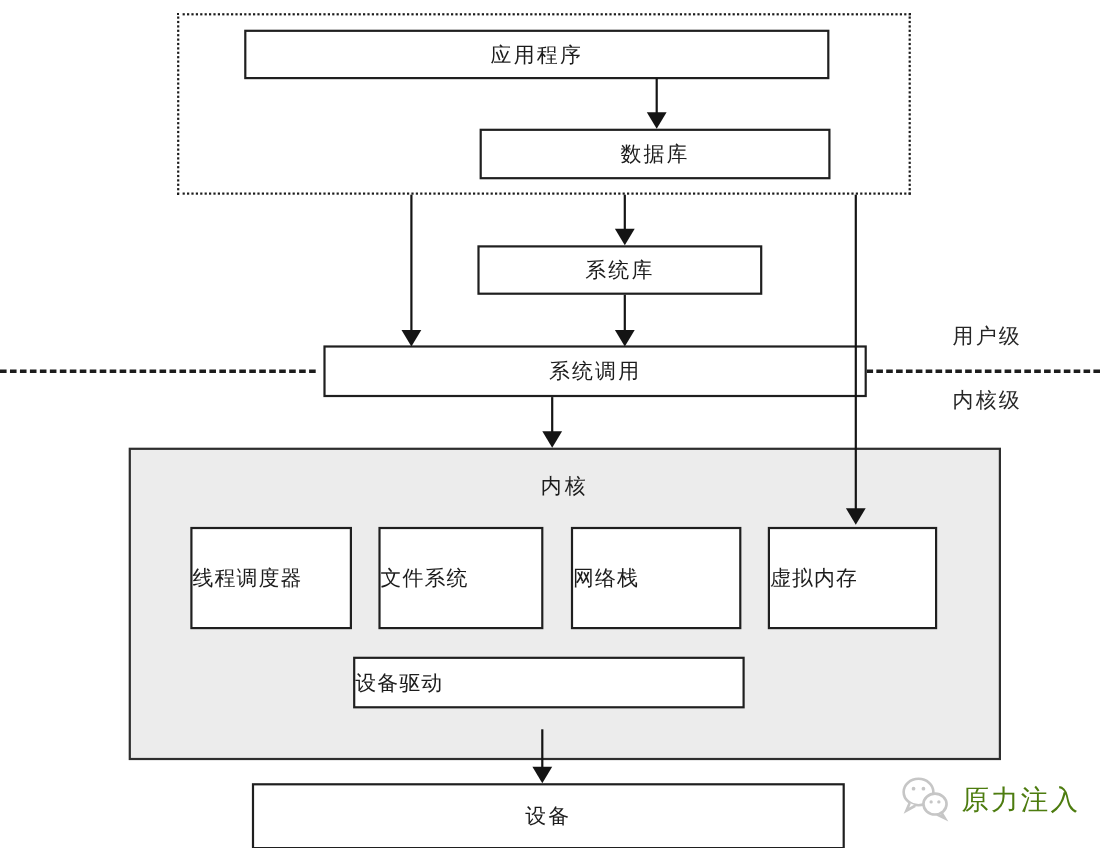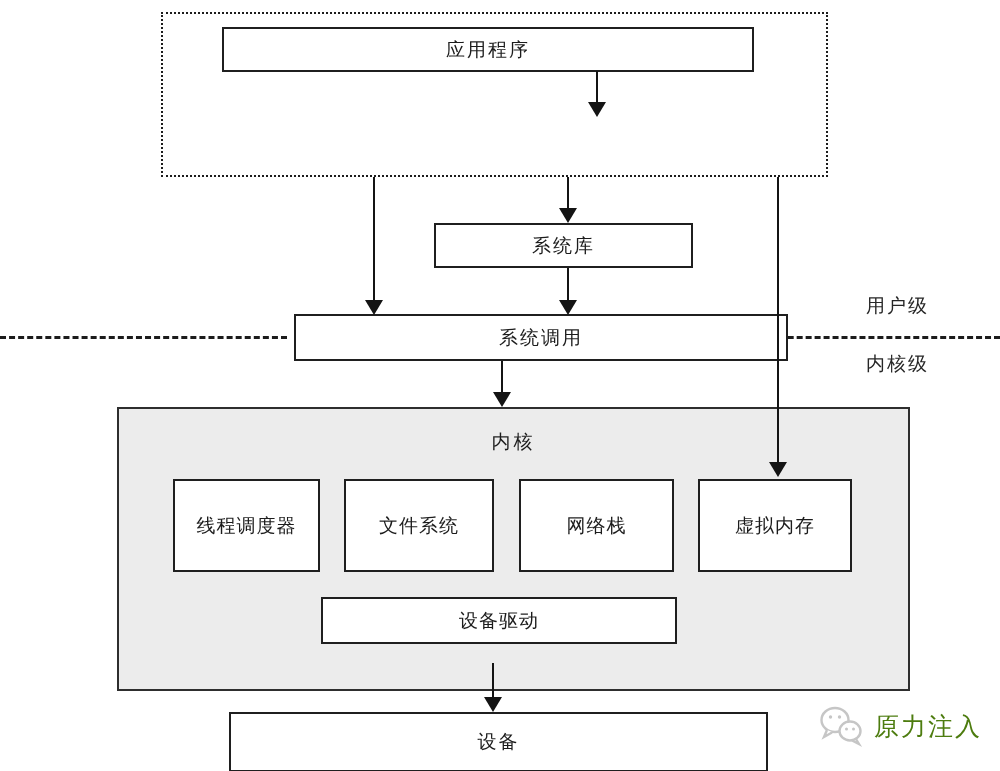--- a/index.html
+++ b/index.html
@@ -57,21 +57,21 @@
     letter-spacing: 3px;
   }
   .module {
     position: absolute;
     top: 70px;
     height: 93px;
     background: #ffffff;
     border: 2px solid #1f1f1f;
     display: flex;
     align-items: center;
-    justify-content: center;
+    justify-content: flex-start;
     font-size: 19px;
     color: #1c1c1c;
     letter-spacing: 1px;
   }
 
   
   .arrow { position: absolute; width: 18px; z-index: 4; }
   .arrow .shaft {
     position: absolute;
     left: 8px; top: 0; bottom: 13px;
@@ -127,20 +127,23 @@
 <body>
 
 <div class="stage">
 
   <div class="dotted-box"></div>
 
   <div class="box" style="left:222px; top:27px; width:532px; height:45px;">
     <span>应用程序</span>
   </div>
 
+  <div class="box" style="left:436px; top:117px; width:319px; height:46px;">
+    <span>数据库</span>
+  </div>
 
   <div class="box" style="left:434px; top:223px; width:259px; height:45px;">
     <span>系统库</span>
   </div>
 
   <div class="box" style="left:294px; top:314px; width:494px; height:47px;">
     <span>系统调用</span>
   </div>
 
   <div class="dashline" style="left:0; width:287px;"></div>

